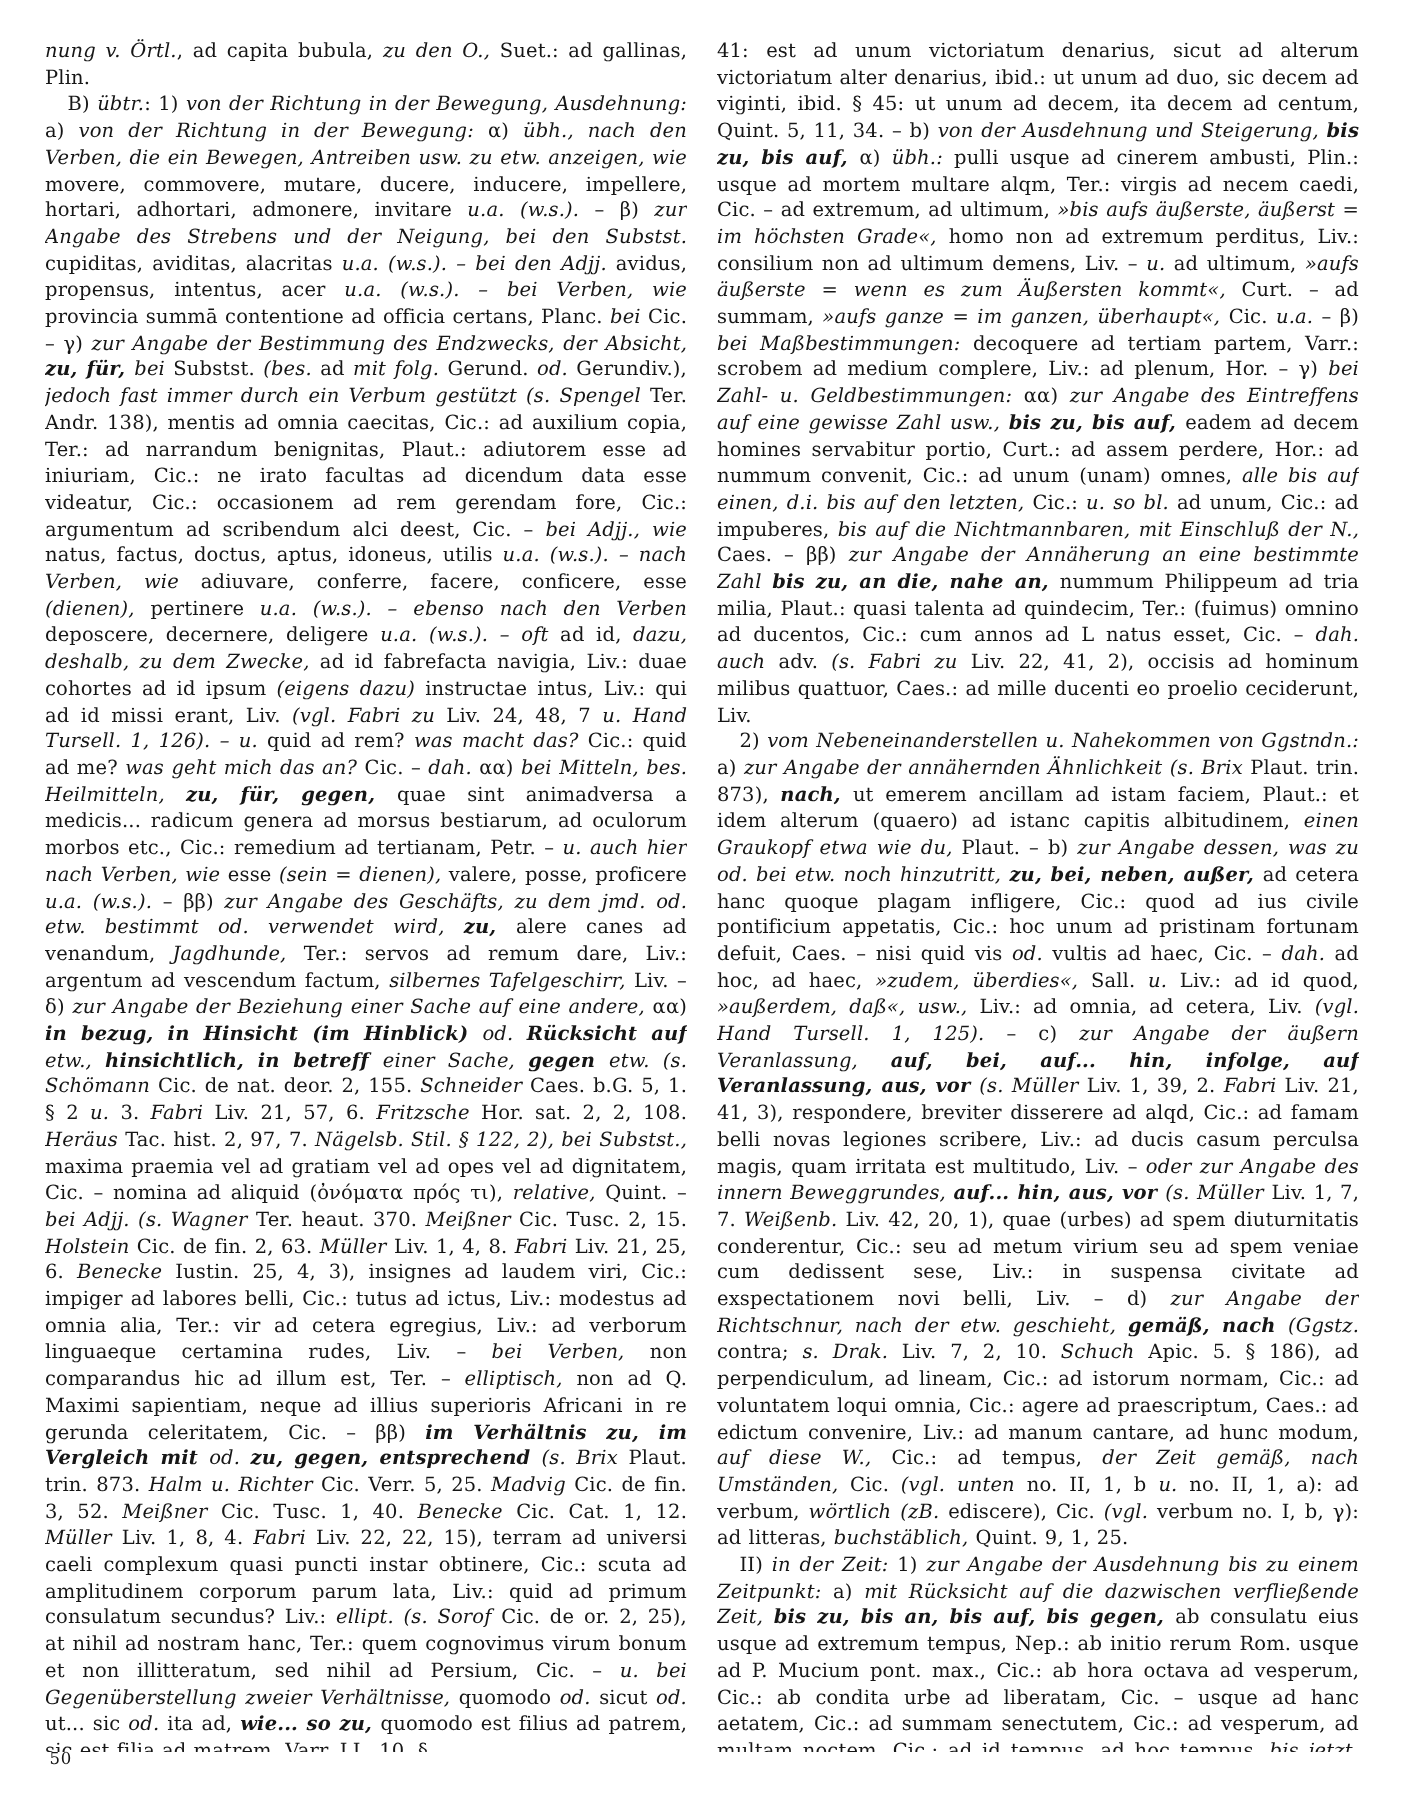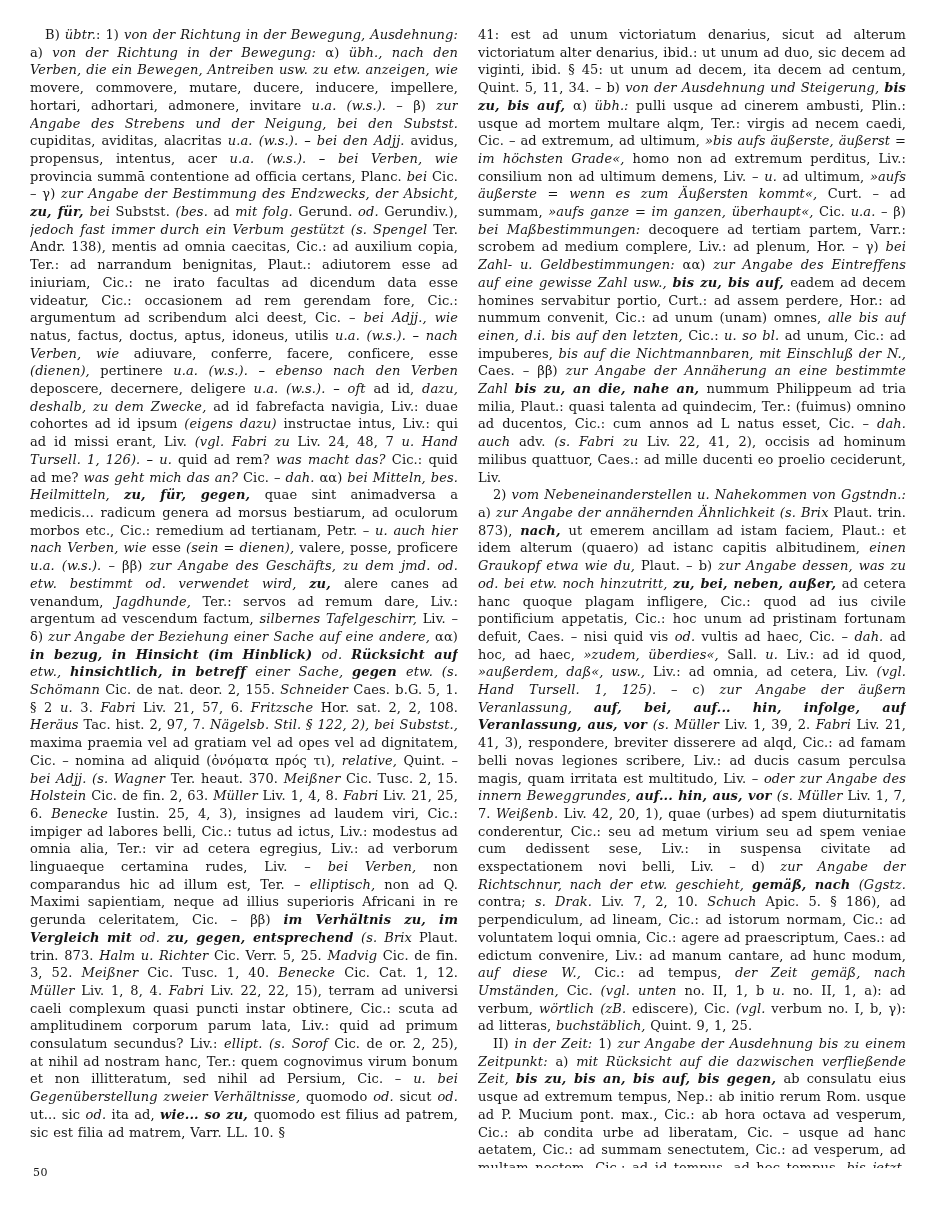--- a/index.html
+++ b/index.html
@@ -23,20 +23,21 @@
     position:absolute; left:33px; top:1166px;
     font-size:11px; letter-spacing:0.5px;
   }
 </style>
 </head>
 <body>
 
 <div class="page">
   <div class="cols">
     <div class="col">
+      <p><span class="it">nung v. Örtl.</span><span>, ad capita bubula, </span><span class="it">zu den O., </span><span>Suet.: ad gallinas, Plin.</span></p>
       <p class="indent"><span>B) </span><span class="it">übtr.</span><span>: 1) </span><span class="it">von der Richtung in der Bewegung, Ausdehnung: </span><span>a) </span><span class="it">von der Richtung in der Bewegung: </span><span>α) </span><span class="it">übh., nach den Verben, die ein Bewegen, Antreiben usw. zu etw. anzeigen, wie </span><span>movere, commovere, mutare, ducere, inducere, impellere, hortari, adhortari, admonere, invitare </span><span class="it">u.a. (w.s.).</span><span> – β) </span><span class="it">zur Angabe des Strebens und der Neigung, bei den Substst. </span><span>cupiditas, aviditas, alacritas </span><span class="it">u.a. (w.s.). – bei den Adjj. </span><span>avidus, propensus, intentus, acer </span><span class="it">u.a. (w.s.). – bei Verben, wie </span><span>provincia summā contentione ad officia certans, Planc. </span><span class="it">bei </span><span>Cic. – γ) </span><span class="it">zur Angabe der Bestimmung des Endzwecks, der Absicht, </span><span class="bi">zu, für, </span><span class="it">bei </span><span>Substst. </span><span class="it">(bes. </span><span>ad </span><span class="it">mit folg. </span><span>Gerund. </span><span class="it">od. </span><span>Gerundiv.), </span><span class="it">jedoch fast immer durch ein Verbum gestützt (s. Spengel </span><span>Ter. Andr. 138), mentis ad omnia caecitas, Cic.: ad auxilium copia, Ter.: ad narrandum benignitas, Plaut.: adiutorem esse ad iniuriam, Cic.: ne irato facultas ad dicendum data esse videatur, Cic.: occasionem ad rem gerendam fore, Cic.: argumentum ad scribendum alci deest, Cic. – </span><span class="it">bei Adjj., wie </span><span>natus, factus, doctus, aptus, idoneus, utilis </span><span class="it">u.a. (w.s.). – nach Verben, wie </span><span>adiuvare, conferre, facere, conficere, esse </span><span class="it">(dienen), </span><span>pertinere </span><span class="it">u.a. (w.s.). – ebenso nach den Verben </span><span>deposcere, decernere, deligere </span><span class="it">u.a. (w.s.). – oft </span><span>ad id, </span><span class="it">dazu, deshalb, zu dem Zwecke, </span><span>ad id fabrefacta navigia, Liv.: duae cohortes ad id ipsum </span><span class="it">(eigens dazu) </span><span>instructae intus, Liv.: qui ad id missi erant, Liv. </span><span class="it">(vgl. Fabri zu </span><span>Liv. 24, 48, 7 </span><span class="it">u. Hand Tursell. 1, 126). – u. </span><span>quid ad rem? </span><span class="it">was macht das? </span><span>Cic.: quid ad me? </span><span class="it">was geht mich das an? </span><span>Cic. – </span><span class="it">dah. </span><span>αα) </span><span class="it">bei Mitteln, bes. Heilmitteln, </span><span class="bi">zu, für, gegen, </span><span>quae sint animadversa a medicis... radicum genera ad morsus bestiarum, ad oculorum morbos etc., Cic.: remedium ad tertianam, Petr. – </span><span class="it">u. auch hier nach Verben, wie </span><span>esse </span><span class="it">(sein = dienen), </span><span>valere, posse, proficere </span><span class="it">u.a. (w.s.). </span><span>– ββ) </span><span class="it">zur Angabe des Geschäfts, zu dem jmd. od. etw. bestimmt od. verwendet wird, </span><span class="bi">zu, </span><span>alere canes ad venandum, </span><span class="it">Jagdhunde, </span><span>Ter.: servos ad remum dare, Liv.: argentum ad vescendum factum, </span><span class="it">silbernes Tafelgeschirr, </span><span>Liv. – δ) </span><span class="it">zur Angabe der Beziehung einer Sache auf eine andere, </span><span>αα) </span><span class="bi">in bezug, in Hinsicht (im Hinblick) </span><span class="it">od. </span><span class="bi">Rücksicht auf </span><span class="it">etw., </span><span class="bi">hinsichtlich, in betreff </span><span class="it">einer Sache, </span><span class="bi">gegen </span><span class="it">etw. (s. Schömann </span><span>Cic. de nat. deor. 2, 155. </span><span class="it">Schneider </span><span>Caes. b.G. 5, 1. § 2 </span><span class="it">u. </span><span>3. </span><span class="it">Fabri </span><span>Liv. 21, 57, 6. </span><span class="it">Fritzsche </span><span>Hor. sat. 2, 2, 108. </span><span class="it">Heräus </span><span>Tac. hist. 2, 97, 7. </span><span class="it">Nägelsb. Stil. § 122, 2), bei Substst., </span><span>maxima praemia vel ad gratiam vel ad opes vel ad dignitatem, Cic. – nomina ad aliquid (ὀνόματα πρός τι), </span><span class="it">relative, </span><span>Quint. – </span><span class="it">bei Adjj. (s. Wagner </span><span>Ter. heaut. 370. </span><span class="it">Meißner </span><span>Cic. Tusc. 2, 15. </span><span class="it">Holstein </span><span>Cic. de fin. 2, 63. </span><span class="it">Müller </span><span>Liv. 1, 4, 8. </span><span class="it">Fabri </span><span>Liv. 21, 25, 6. </span><span class="it">Benecke </span><span>Iustin. 25, 4, 3), insignes ad laudem viri, Cic.: impiger ad labores belli, Cic.: tutus ad ictus, Liv.: modestus ad omnia alia, Ter.: vir ad cetera egregius, Liv.: ad verborum linguaeque certamina rudes, Liv. – </span><span class="it">bei Verben, </span><span>non comparandus hic ad illum est, Ter. – </span><span class="it">elliptisch, </span><span>non ad Q. Maximi sapientiam, neque ad illius superioris Africani in re gerunda celeritatem, Cic. – ββ) </span><span class="bi">im Verhältnis zu, im Vergleich mit </span><span class="it">od. </span><span class="bi">zu, gegen, entsprechend </span><span class="it">(s. Brix </span><span>Plaut. trin. 873. </span><span class="it">Halm u. Richter </span><span>Cic. Verr. 5, 25. </span><span class="it">Madvig </span><span>Cic. de fin. 3, 52. </span><span class="it">Meißner </span><span>Cic. Tusc. 1, 40. </span><span class="it">Benecke </span><span>Cic. Cat. 1, 12. </span><span class="it">Müller </span><span>Liv. 1, 8, 4. </span><span class="it">Fabri </span><span>Liv. 22, 22, 15), terram ad universi caeli complexum quasi puncti instar obtinere, Cic.: scuta ad amplitudinem corporum parum lata, Liv.: quid ad primum consulatum secundus? Liv.: </span><span class="it">ellipt. (s. Sorof </span><span>Cic. de or. 2, 25), at nihil ad nostram hanc, Ter.: quem cognovimus virum bonum et non illitteratum, sed nihil ad Persium, Cic. – </span><span class="it">u. bei Gegenüberstellung zweier Verhältnisse, </span><span>quomodo </span><span class="it">od. </span><span>sicut </span><span class="it">od. </span><span>ut... sic </span><span class="it">od. </span><span>ita ad, </span><span class="bi">wie... so zu, </span><span>quomodo est filius ad patrem, sic est filia ad matrem, Varr. LL. 10. §</span></p>
     </div>
     <div class="col">
       <p><span>41: est ad unum victoriatum denarius, sicut ad alterum victoriatum alter denarius, ibid.: ut unum ad duo, sic decem ad viginti, ibid. § 45: ut unum ad decem, ita decem ad centum, Quint. 5, 11, 34. – b) </span><span class="it">von der Ausdehnung und Steigerung, </span><span class="bi">bis zu, bis auf, </span><span>α) </span><span class="it">übh.: </span><span>pulli usque ad cinerem ambusti, Plin.: usque ad mortem multare alqm, Ter.: virgis ad necem caedi, Cic. – ad extremum, ad ultimum, </span><span class="it">»bis aufs äußerste, äußerst = im höchsten Grade«, </span><span>homo non ad extremum perditus, Liv.: consilium non ad ultimum demens, Liv. – </span><span class="it">u. </span><span>ad ultimum, </span><span class="it">»aufs äußerste = wenn es zum Äußersten kommt«, </span><span>Curt. – ad summam, </span><span class="it">»aufs ganze = im ganzen, überhaupt«, </span><span>Cic. </span><span class="it">u.a. </span><span>– β) </span><span class="it">bei Maßbestimmungen: </span><span>decoquere ad tertiam partem, Varr.: scrobem ad medium complere, Liv.: ad plenum, Hor. – γ) </span><span class="it">bei Zahl- u. Geldbestimmungen: </span><span>αα) </span><span class="it">zur Angabe des Eintreffens auf eine gewisse Zahl usw., </span><span class="bi">bis zu, bis auf, </span><span>eadem ad decem homines servabitur portio, Curt.: ad assem perdere, Hor.: ad nummum convenit, Cic.: ad unum (unam) omnes, </span><span class="it">alle bis auf einen, d.i. bis auf den letzten, </span><span>Cic.: </span><span class="it">u. so bl. </span><span>ad unum, Cic.: ad impuberes, </span><span class="it">bis auf die Nichtmannbaren, mit Einschluß der N., </span><span>Caes. – ββ) </span><span class="it">zur Angabe der Annäherung an eine bestimmte Zahl </span><span class="bi">bis zu, an die, nahe an, </span><span>nummum Philippeum ad tria milia, Plaut.: quasi talenta ad quindecim, Ter.: (fuimus) omnino ad ducentos, Cic.: cum annos ad L natus esset, Cic. – </span><span class="it">dah. auch </span><span>adv. </span><span class="it">(s. Fabri zu </span><span>Liv. 22, 41, 2), occisis ad hominum milibus quattuor, Caes.: ad mille ducenti eo proelio ceciderunt, Liv.</span></p>
       <p class="indent"><span>2) </span><span class="it">vom Nebeneinanderstellen u. Nahekommen von Ggstndn.: </span><span>a) </span><span class="it">zur Angabe der annähernden Ähnlichkeit (s. Brix </span><span>Plaut. trin. 873), </span><span class="bi">nach, </span><span>ut emerem ancillam ad istam faciem, Plaut.: et idem alterum (quaero) ad istanc capitis albitudinem, </span><span class="it">einen Graukopf etwa wie du, </span><span>Plaut. – b) </span><span class="it">zur Angabe dessen, was zu od. bei etw. noch hinzutritt, </span><span class="bi">zu, bei, neben, außer, </span><span>ad cetera hanc quoque plagam infligere, Cic.: quod ad ius civile pontificium appetatis, Cic.: hoc unum ad pristinam fortunam defuit, Caes. – nisi quid vis </span><span class="it">od. </span><span>vultis ad haec, Cic. – </span><span class="it">dah. </span><span>ad hoc, ad haec, </span><span class="it">»zudem, überdies«, </span><span>Sall. </span><span class="it">u. </span><span>Liv.: ad id quod, </span><span class="it">»außerdem, daß«, usw., </span><span>Liv.: ad omnia, ad cetera, Liv. </span><span class="it">(vgl. Hand Tursell. 1, 125). </span><span>– c) </span><span class="it">zur Angabe der äußern Veranlassung, </span><span class="bi">auf, bei, auf... hin, infolge, auf Veranlassung, aus, vor </span><span class="it">(s. Müller </span><span>Liv. 1, 39, 2. </span><span class="it">Fabri </span><span>Liv. 21, 41, 3), respondere, breviter disserere ad alqd, Cic.: ad famam belli novas legiones scribere, Liv.: ad ducis casum perculsa magis, quam irritata est multitudo, Liv. – </span><span class="it">oder zur Angabe des innern Beweggrundes, </span><span class="bi">auf... hin, aus, vor </span><span class="it">(s. Müller </span><span>Liv. 1, 7, 7. </span><span class="it">Weißenb. </span><span>Liv. 42, 20, 1), quae (urbes) ad spem diuturnitatis conderentur, Cic.: seu ad metum virium seu ad spem veniae cum dedissent sese, Liv.: in suspensa civitate ad exspectationem novi belli, Liv. – d) </span><span class="it">zur Angabe der Richtschnur, nach der etw. geschieht, </span><span class="bi">gemäß, nach </span><span class="it">(Ggstz. </span><span>contra; </span><span class="it">s. Drak. </span><span>Liv. 7, 2, 10. </span><span class="it">Schuch </span><span>Apic. 5. § 186), ad perpendiculum, ad lineam, Cic.: ad istorum normam, Cic.: ad voluntatem loqui omnia, Cic.: agere ad praescriptum, Caes.: ad edictum convenire, Liv.: ad manum cantare, ad hunc modum, </span><span class="it">auf diese W., </span><span>Cic.: ad tempus, </span><span class="it">der Zeit gemäß, nach Umständen, </span><span>Cic. </span><span class="it">(vgl. unten </span><span>no. II, 1, b </span><span class="it">u. </span><span>no. II, 1, a): ad verbum, </span><span class="it">wörtlich (zB. </span><span>ediscere), Cic. </span><span class="it">(vgl. </span><span>verbum no. I, b, γ): ad litteras, </span><span class="it">buchstäblich, </span><span>Quint. 9, 1, 25.</span></p>
       <p class="indent"><span>II) </span><span class="it">in der Zeit: </span><span>1) </span><span class="it">zur Angabe der Ausdehnung bis zu einem Zeitpunkt: </span><span>a) </span><span class="it">mit Rücksicht auf die dazwischen verfließende Zeit, </span><span class="bi">bis zu, bis an, bis auf, bis gegen, </span><span>ab consulatu eius usque ad extremum tempus, Nep.: ab initio rerum Rom. usque ad P. Mucium pont. max., Cic.: ab hora octava ad vesperum, Cic.: ab condita urbe ad liberatam, Cic. – usque ad hanc aetatem, Cic.: ad summam senectutem, Cic.: ad vesperum, ad multam noctem, Cic.: ad id tempus, ad hoc tempus, </span><span class="it">bis jetzt, bisher,</span></p>
     </div>
   </div>
   <div class="page-number">50</div>
 </div>

